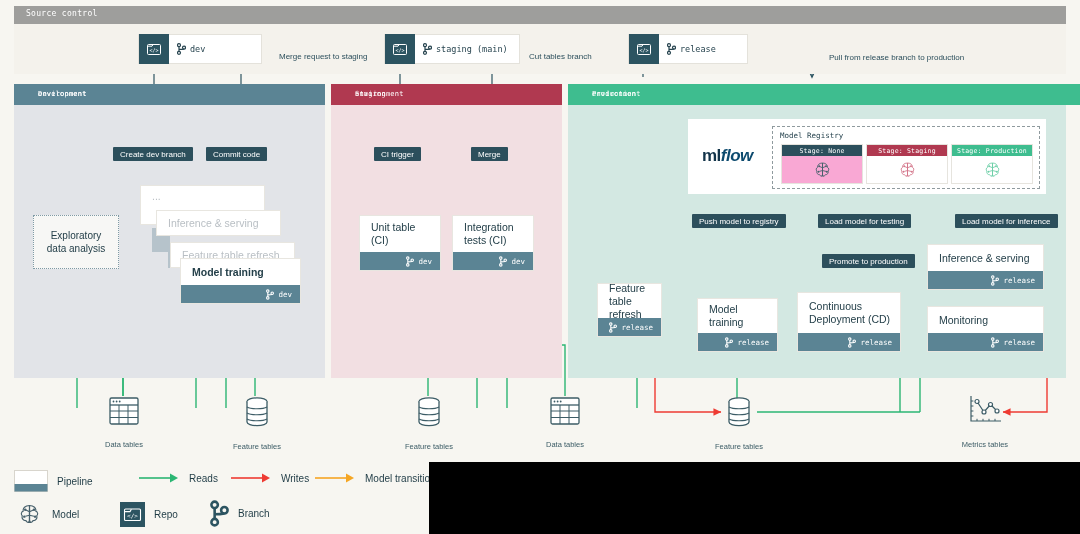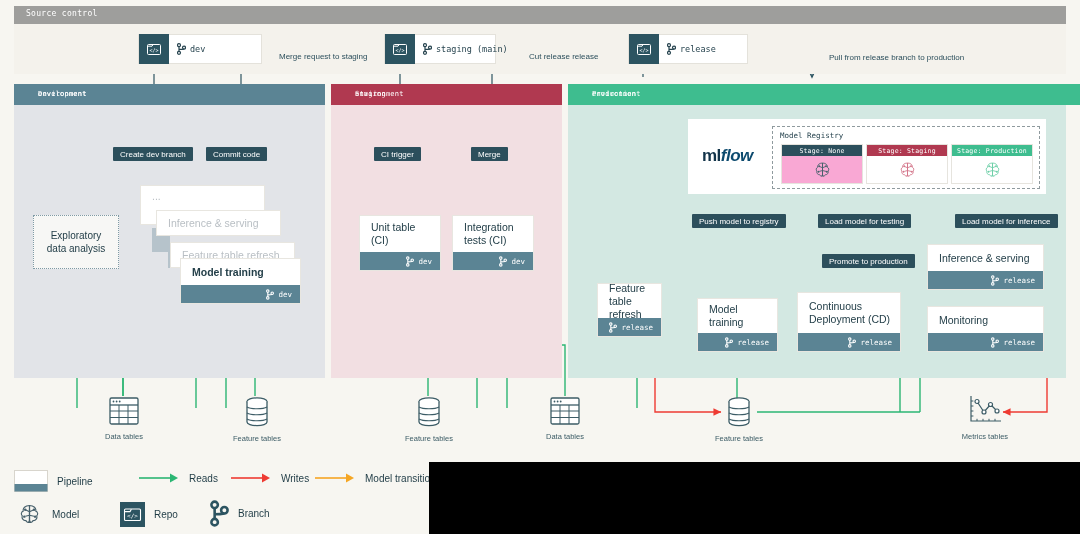--- a/index.html
+++ b/index.html
@@ -85,21 +85,21 @@
   }
   .stagecard{position:absolute;top:17px;width:80px;height:38px;background:#ffffff;border:1px solid #e6e4de;}
   .stagecard .sh{
     position:absolute;left:0;top:0;width:100%;height:11px;display:flex;align-items:center;justify-content:center;
     font-family:"DejaVu Sans Mono",monospace;font-size:6.5px;color:#ffffff;letter-spacing:.2px;
   }
   .stagecard .sb{position:absolute;left:0;top:11px;width:100%;height:27px;display:flex;align-items:center;justify-content:center;}
 
   
   .store{position:absolute;text-align:center;}
-  .store .lbl{font-size:7.5px;color:#3c5c66;margin-top:2px;white-space:nowrap;}
+  .store .lbl{font-size:7.5px;color:#3c5c66;margin-top:10px;white-space:nowrap;}
 
   
   #legend{left:14px;top:466px;width:420px;height:62px;}
   .lg-item{position:absolute;display:flex;align-items:center;gap:9px;}
   .lg-item .lg-txt{font-size:10px;color:#1f3b45;white-space:nowrap;}
 
   #redaction{left:429px;top:462px;width:651px;height:72px;background:#000000;}
 </style>
 </head>
 <body>
@@ -214,21 +214,21 @@
       <svg width="9" height="12" viewBox="0 0 9 12">
           <circle cx="2" cy="2.2" r="1.5" fill="none" stroke="#27444f" stroke-width="1.2"></circle>
           <circle cx="2" cy="9.8" r="1.5" fill="none" stroke="#27444f" stroke-width="1.2"></circle>
           <circle cx="7" cy="4.6" r="1.5" fill="none" stroke="#27444f" stroke-width="1.2"></circle>
           <path d="M2 3.7 L2 8.3 M2 6.4 C5 6.4 7 6.1 7 6.1" fill="none" stroke="#27444f" stroke-width="1.2"></path>
         </svg>
       <span>dev</span>
     </div>
   </div>
 
-  <div class="abs repo-box" style="left:384px;top:34px;width:112px;">
+  <div class="abs repo-box" style="left:384px;top:34px;width:136px;">
     <div class="repo-ico">
       <svg width="16" height="16" viewBox="0 0 16 16">
           <rect x="1.5" y="3.5" width="13" height="10" rx="1" fill="none" stroke="#ffffff" stroke-width="1"></rect>
           <path d="M1.5 5.2 L6 5.2 L7 3.6" fill="none" stroke="#ffffff" stroke-width="1"></path>
           <text x="8" y="11" font-size="5" fill="#ffffff" text-anchor="middle" font-family="monospace">&lt;/&gt;</text>
         </svg>
     </div>
     <div class="repo-name">
       <svg width="9" height="12" viewBox="0 0 9 12">
           <circle cx="2" cy="2.2" r="1.5" fill="none" stroke="#27444f" stroke-width="1.2"></circle>
@@ -253,21 +253,21 @@
           <circle cx="2" cy="2.2" r="1.5" fill="none" stroke="#27444f" stroke-width="1.2"></circle>
           <circle cx="2" cy="9.8" r="1.5" fill="none" stroke="#27444f" stroke-width="1.2"></circle>
           <circle cx="7" cy="4.6" r="1.5" fill="none" stroke="#27444f" stroke-width="1.2"></circle>
           <path d="M2 3.7 L2 8.3 M2 6.4 C5 6.4 7 6.1 7 6.1" fill="none" stroke="#27444f" stroke-width="1.2"></path>
         </svg>
       <span>release</span>
     </div>
   </div>
 
   <div class="abs" style="left:279px;top:52px;font-size:8px;color:#2c4f5c;">Merge request to staging</div>
-  <div class="abs" style="left:529px;top:52px;font-size:8px;color:#2c4f5c;">Cut release release</div>
+  <div class="abs" style="left:529px;top:52px;font-size:8px;color:#2c4f5c;">Cut tables branch</div>
   <div class="abs" style="left:829px;top:53px;font-size:8px;color:#2c4f5c;">Pull from release branch to production</div>
 
   <div class="abs env" id="env-dev">
     <div class="env-head">
       <span><span>Development</span>
 <span>environment</span></span>
     </div>
   </div>
   <div class="abs env" id="env-stg">
     <div class="env-head">

